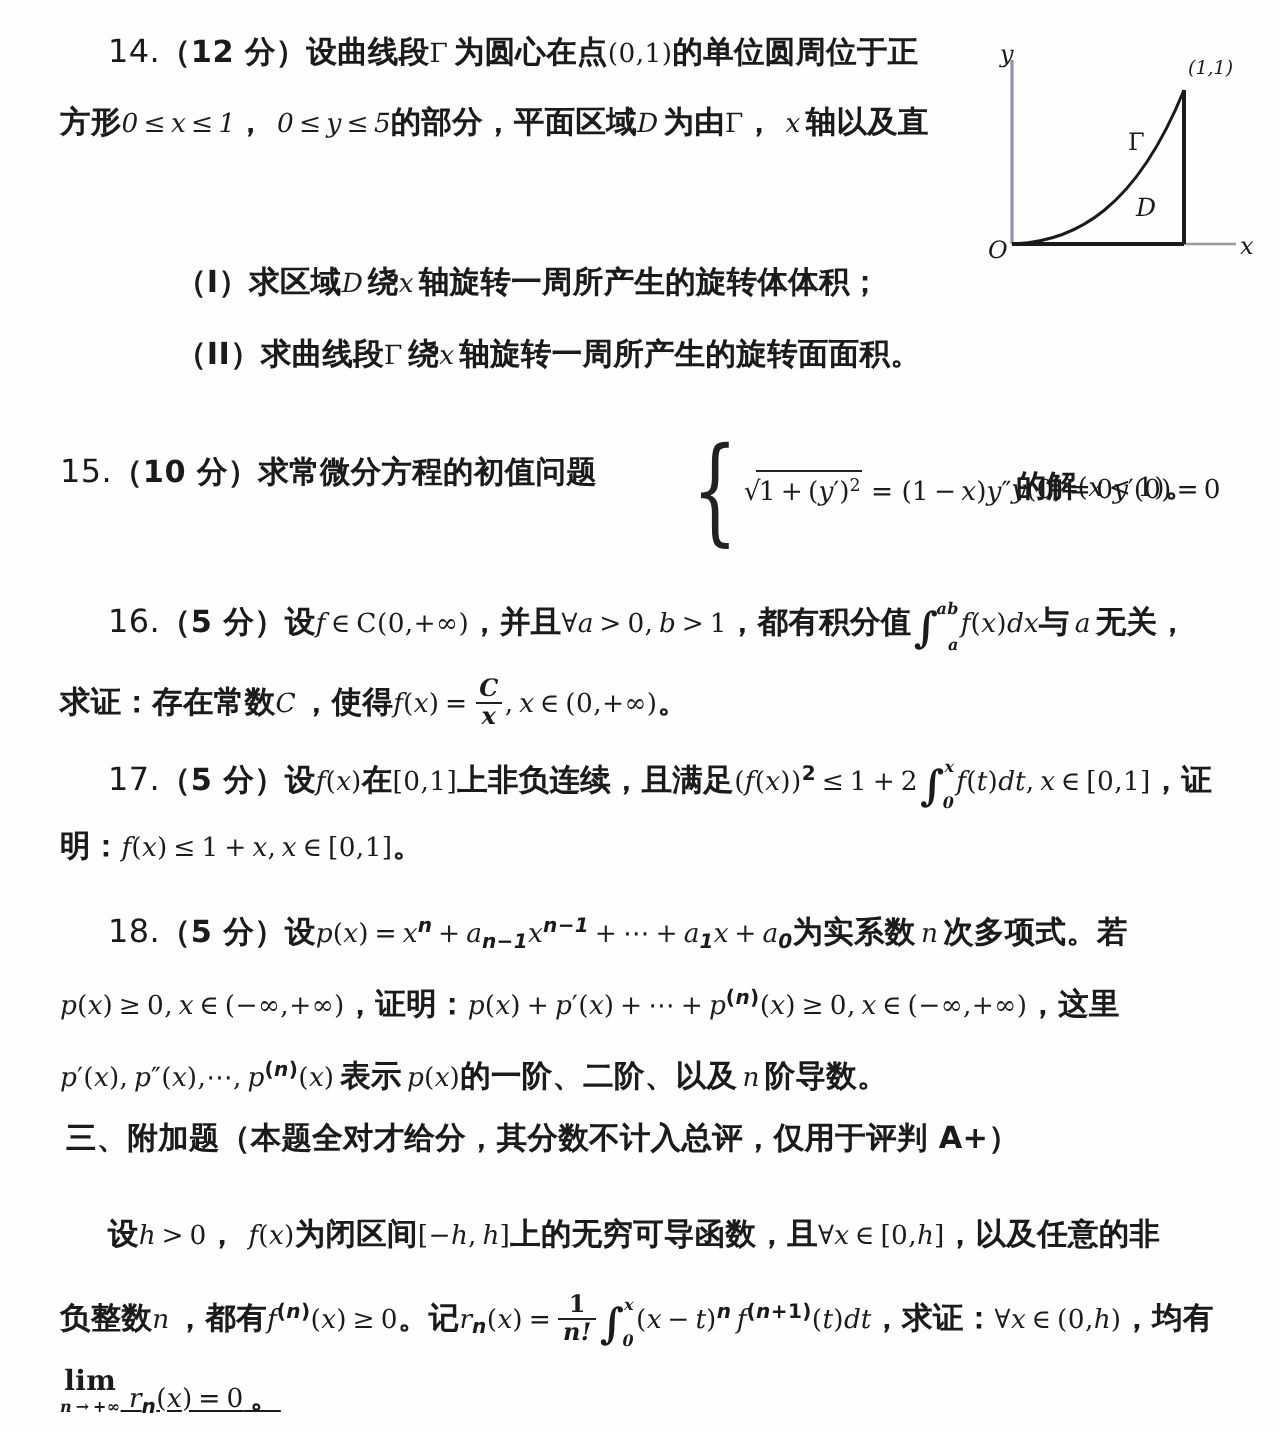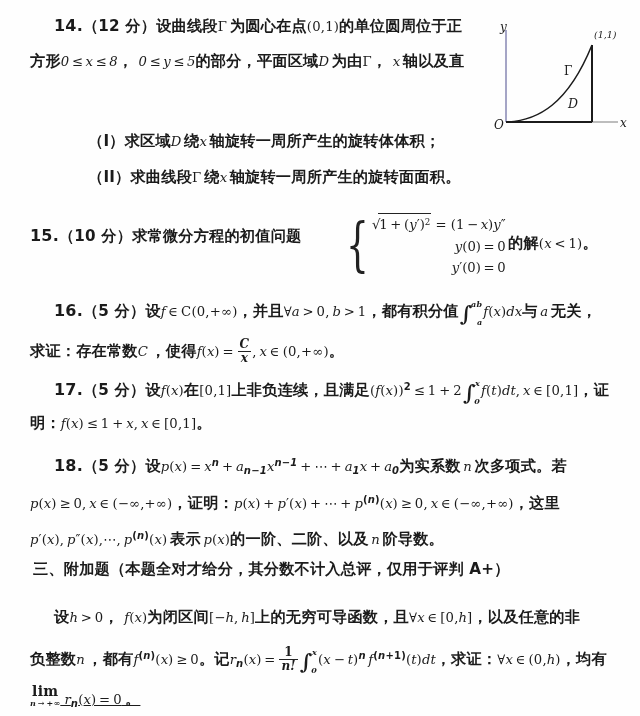--- a/index.html
+++ b/index.html
@@ -43,21 +43,21 @@
     letter-spacing: 0;
   }
   .mr {
     font-family: "DejaVu Serif", "Liberation Serif", serif;
     font-style: normal;
     font-weight: 400;
     font-size: 13.2px;
   }
   .num {
     font-family: "DejaVu Sans", "Liberation Sans", sans-serif;
-    font-weight: 700;
+    font-weight: 400;
     font-size: 16px;
   }
   sub {
     font-size: 0.66em;
     vertical-align: -0.28em;
     font-style: italic;
   }
   sup {
     font-size: 0.66em;
     vertical-align: 0.5em;
@@ -141,21 +141,21 @@
     font-size: 58px;
     font-weight: 300;
     line-height: 0.82;
     color: #222;
     transform: scaleX(0.62);
     transform-origin: center;
     margin-right: -4px;
   }
   .sys-rows {
     display: flex;
-    flex-direction: column;
+    flex-direction: row;
     justify-content: center;
     font-family: "DejaVu Serif", "Liberation Serif", serif;
     font-size: 13.2px;
     line-height: 1.62;
   }
   .sys-rows .row { white-space: nowrap; }
   .sys-rows .row.c { text-align: right; }
 
   
   .figure {
@@ -197,21 +197,21 @@
     <span class="fig-label" style="left:102px; top:11px; font-size:9.5px;">(1,1)</span>
     <span class="fig-label" style="left:72px; top:46px; font-size:12px; font-style:normal;">Γ</span>
     <span class="fig-label" style="left:76px; top:78px; font-size:12.5px;">D</span>
   </div>
 
   <div class="line" style="left:54px; top:18px;">
     <span class="num">14.</span><span class="cn">（12 分）</span><span class="cn">设曲线段</span><span class="mr">Γ </span><span class="cn">为圆心在点</span><span class="mr">(0,1)</span><span class="cn">的单位圆周位于正</span>
   </div>
 
   <div class="line" style="left:30px; top:54px;">
-    <span class="cn">方形</span><span class="m">0 ≤ x ≤ 8</span><span class="cn">，&nbsp;</span><span class="m">0 ≤ y ≤ 5</span><span class="cn">的部分，平面区域</span><span class="m">D </span><span class="cn">为由</span><span class="mr">Γ</span><span class="cn">，&nbsp;</span><span class="m">x </span><span class="cn">轴以及直</span>
+    <span class="cn">方形</span><span class="m">0 ≤ x ≤ 1</span><span class="cn">，&nbsp;</span><span class="m">0 ≤ y ≤ 5</span><span class="cn">的部分，平面区域</span><span class="m">D </span><span class="cn">为由</span><span class="mr">Γ</span><span class="cn">，&nbsp;</span><span class="m">x </span><span class="cn">轴以及直</span>
   </div>
 
 
   <div class="line" style="left:88px; top:170px;">
     <span class="cn">（II）</span><span class="cn">求曲线段</span><span class="mr">Γ </span><span class="cn">绕</span><span class="m">x </span><span class="cn">轴旋转一周所产生的旋转面面积。</span>
   </div>
 
   <div class="line" style="left:88px; top:134px;">
     <span class="cn">（I）</span><span class="cn">求区域</span><span class="m">D </span><span class="cn">绕</span><span class="m">x </span><span class="cn">轴旋转一周所产生的旋转体体积；</span>
   </div>

